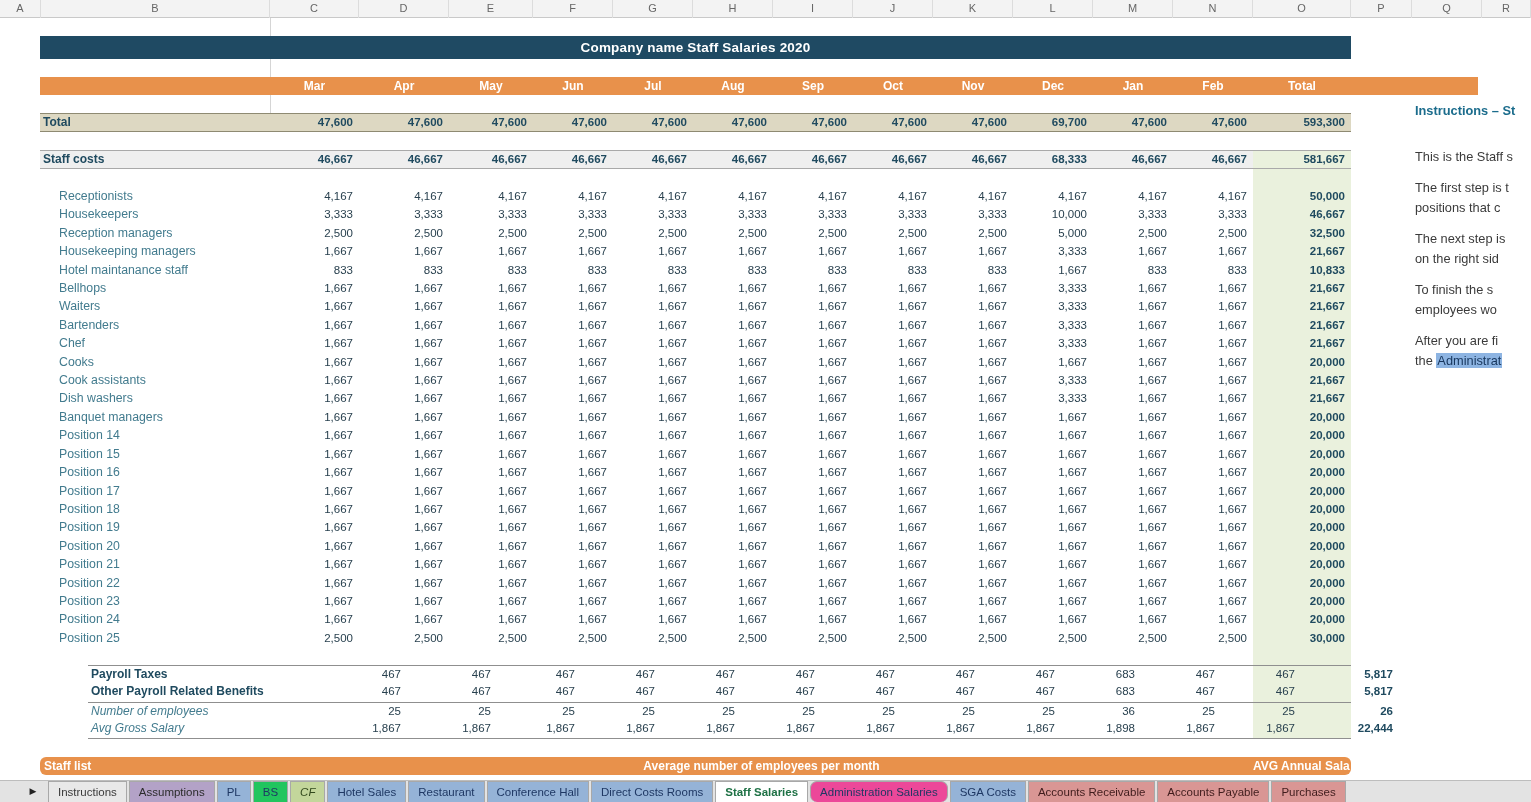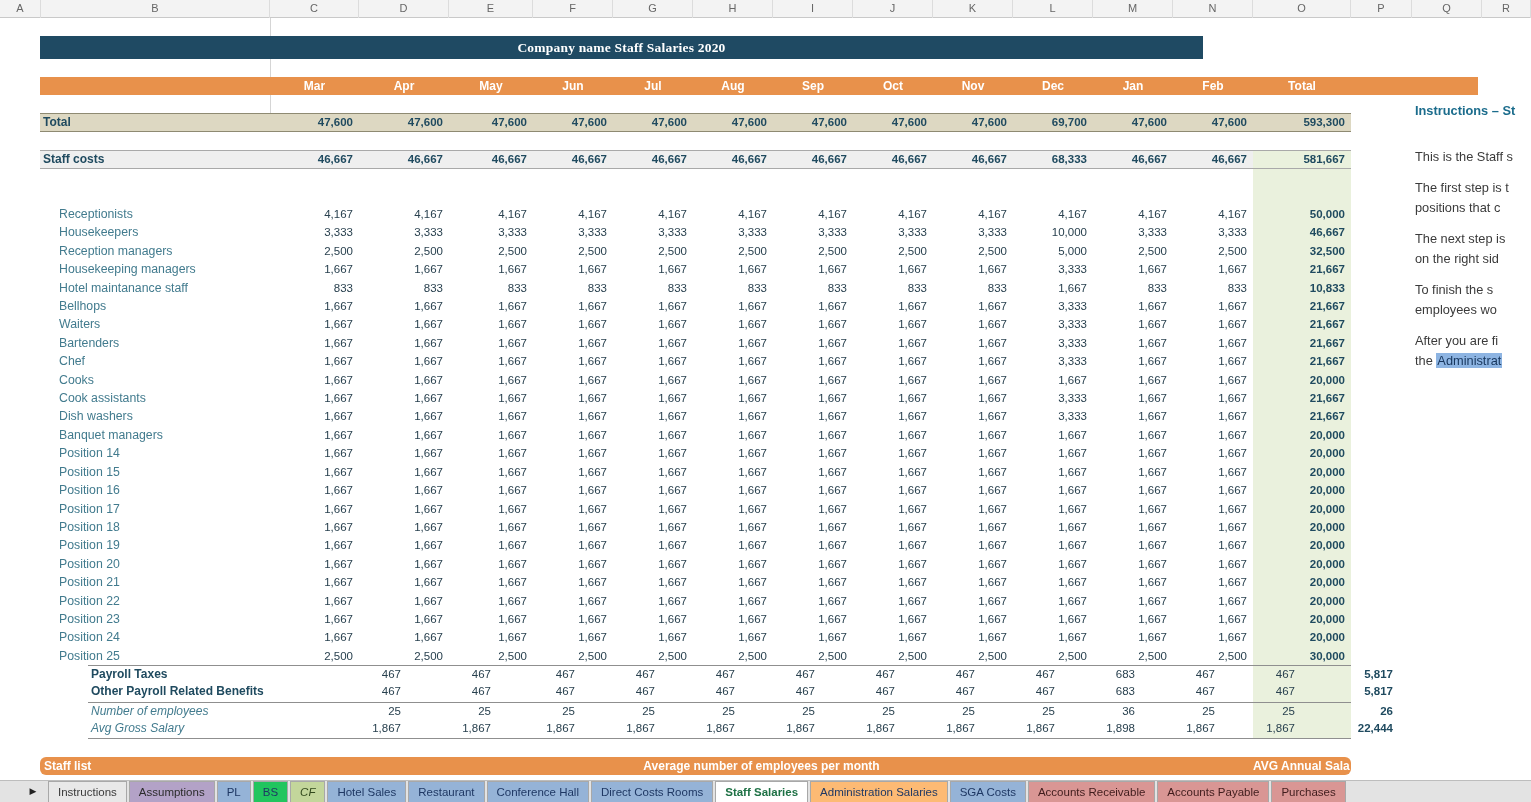--- a/index.html
+++ b/index.html
@@ -5,44 +5,44 @@
   html,body{margin:0;padding:0;background:#fff;}
   .app{position:relative;width:1531px;height:802px;background:#ffffff;overflow:hidden;
        font-family:"Liberation Sans",sans-serif;}
   
   #colheader{position:absolute;left:0;top:0;width:1531px;height:18px;display:flex;
              background:#f3f3f3;border-bottom:1px solid #c9c9c9;box-sizing:border-box;z-index:3;}
   .colcell{height:18px;line-height:17px;text-align:center;font-size:11px;color:#666;
            border-right:1px solid #dcdcdc;box-sizing:border-box;overflow:hidden;}
   .vline{position:absolute;left:270px;top:18px;width:1px;height:95px;background:#d5d5d5;}
   
-  #banner{position:absolute;left:40px;top:36px;width:1163px;height:23px;background:#1f4a63;
+  #banner{position:absolute;left:40px;top:36px;width:1311px;height:23px;background:#1f4a63;
           color:#fff;text-align:center;font-weight:bold;font-size:13.5px;line-height:23px;
-          letter-spacing:.2px;z-index:1;font-family:Liberation Serif, serif;}
+          letter-spacing:.2px;z-index:1;}
   
   .grid{display:grid;grid-template-columns:230px 89px 90px 84px repeat(9,80px) 98px;}
   .cell{line-height:17px;font-size:11.5px;color:#29414f;text-align:right;
         padding:0 6px 0 0;box-sizing:border-box;overflow:hidden;white-space:nowrap;}
   .label{text-align:left;padding:0 0 0 3px;font-size:12px;}
   
   #monthrow{position:absolute;left:40px;top:77px;width:1438px;height:18px;background:#e8914b;z-index:1;}
   #monthrow .cell{line-height:18px;text-align:center;color:#fff;font-weight:bold;font-size:12px;padding:0;}
   
   .row-total{position:absolute;left:40px;top:113px;width:1311px;height:19px;background:#ddd8c2;
              border-top:1px solid #8e8a72;border-bottom:1px solid #8e8a72;box-sizing:border-box;z-index:1;}
   .row-total .cell{font-weight:bold;color:#1f4a5f;}
   
   .row-staffcosts{position:absolute;left:40px;top:150px;width:1311px;height:19px;background:#efefef;
                   border-top:1px solid #a9a9a9;border-bottom:1px solid #a9a9a9;box-sizing:border-box;z-index:1;}
   .row-staffcosts .cell{font-weight:bold;color:#1f4a5f;}
   .row-staffcosts .tcol{background:#eaf1dd;}
   
   #greencol{position:absolute;left:1253px;top:150px;width:98px;height:589px;background:#eaf1dd;z-index:0;}
   
-  #positions{position:absolute;left:40px;top:205px;width:1311px;z-index:1;}
+  #positions{position:absolute;left:40px;top:187px;width:1311px;z-index:1;}
   .posrow{height:18.42px;}
   .posrow .cell{line-height:18.42px;}
   .posrow .label{color:#427b8e;padding-left:19px;font-size:12.3px;}
   .posrow .tcol{font-weight:bold;color:#1f4a5f;}
   
   #summary{position:absolute;left:40px;top:665px;width:1311px;z-index:1;}
   .sumrow{height:18.4px;box-sizing:border-box;margin-left:48px;}
   .sumrow .cell{line-height:17.4px;}
   .sumrow .tcol{font-weight:bold;color:#1f4a5f;}
   .s0{border-top:1px solid #8f8f8f;}
@@ -657,19 +657,19 @@
   <div class="tab" style="background: rgb(232, 232, 232); color: rgb(58, 58, 58);">Instructions</div>
       <div class="tab" style="background: rgb(179, 162, 199); color: rgb(43, 43, 43);">Assumptions</div>
       <div class="tab" style="background: rgb(149, 179, 215); color: rgb(31, 56, 100);">PL</div>
       <div class="tab" style="background: #22c55e; color: rgb(31, 56, 100);">BS</div>
       <div class="tab" style="background: rgb(195, 214, 155); color: rgb(50, 73, 29); font-style: italic;">CF</div>
       <div class="tab" style="background: rgb(149, 179, 215); color: rgb(31, 56, 100);">Hotel Sales</div>
       <div class="tab" style="background: rgb(149, 179, 215); color: rgb(31, 56, 100);">Restaurant</div>
       <div class="tab" style="background: rgb(149, 179, 215); color: rgb(31, 56, 100);">Conference Hall</div>
       <div class="tab" style="background: rgb(149, 179, 215); color: rgb(31, 56, 100);">Direct Costs Rooms</div>
       <div class="tab active" style="background: rgb(255, 255, 255); color: rgb(30, 113, 69);">Staff Salaries</div>
-      <div class="tab" style="background: #fdba74; color: rgb(31, 56, 100);">Administration Salaries</div>
+      <div class="tab" style="background: #ec4899; color: rgb(31, 56, 100); border-radius: 7px;">Administration Salaries</div>
       <div class="tab" style="background: rgb(149, 179, 215); color: rgb(31, 56, 100);">SGA Costs</div>
       <div class="tab" style="background: rgb(217, 150, 148); color: rgb(63, 28, 28);">Accounts Receivable</div>
       <div class="tab" style="background: rgb(217, 150, 148); color: rgb(63, 28, 28);">Accounts Payable</div>
       <div class="tab" style="background: rgb(217, 150, 148); color: rgb(63, 28, 28);">Purchases</div>
     </div>
 </div>
 
 </body></html>

